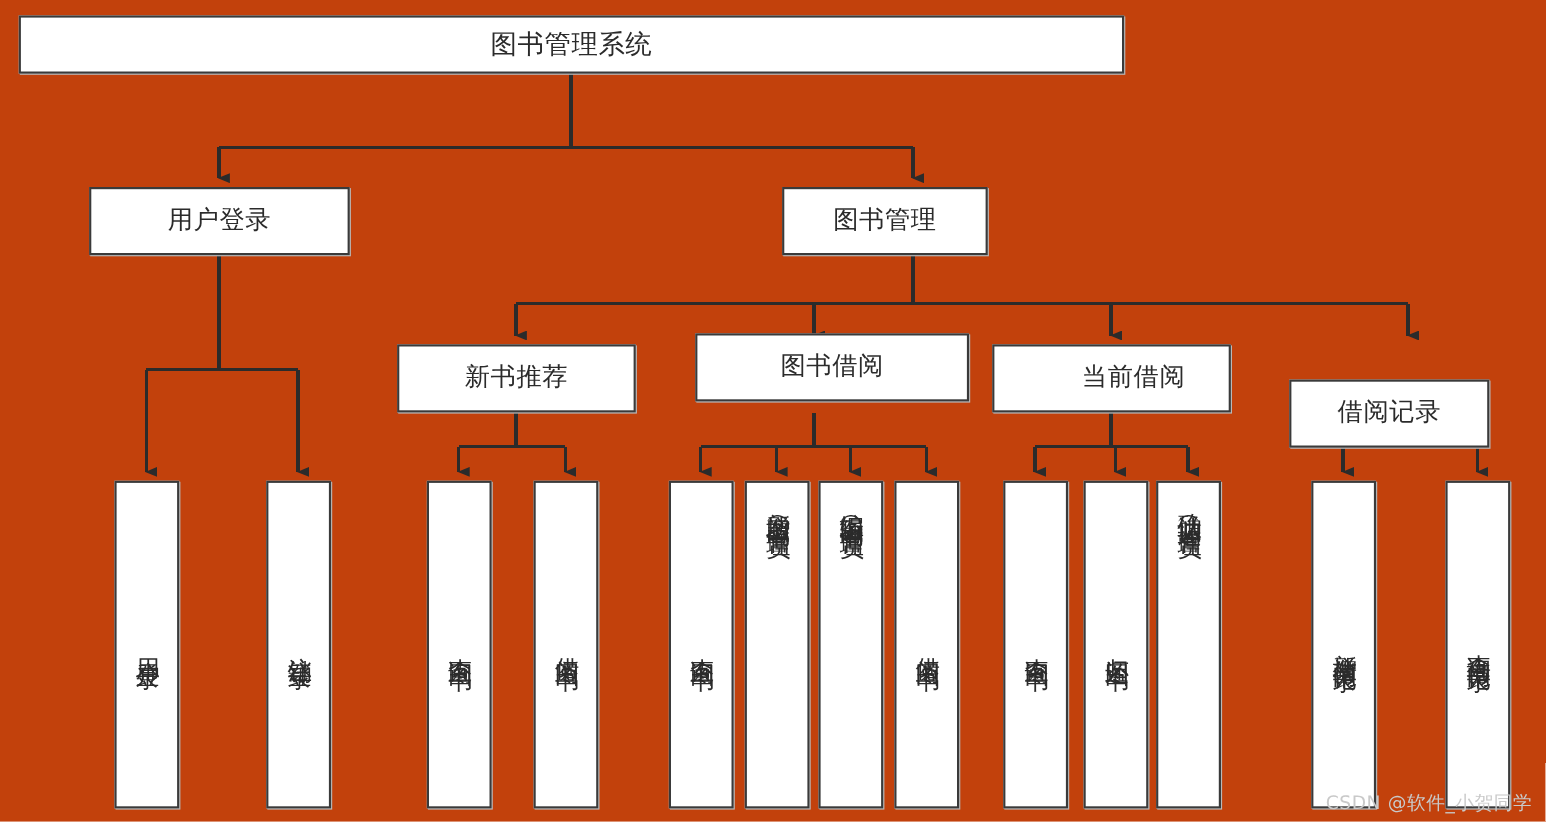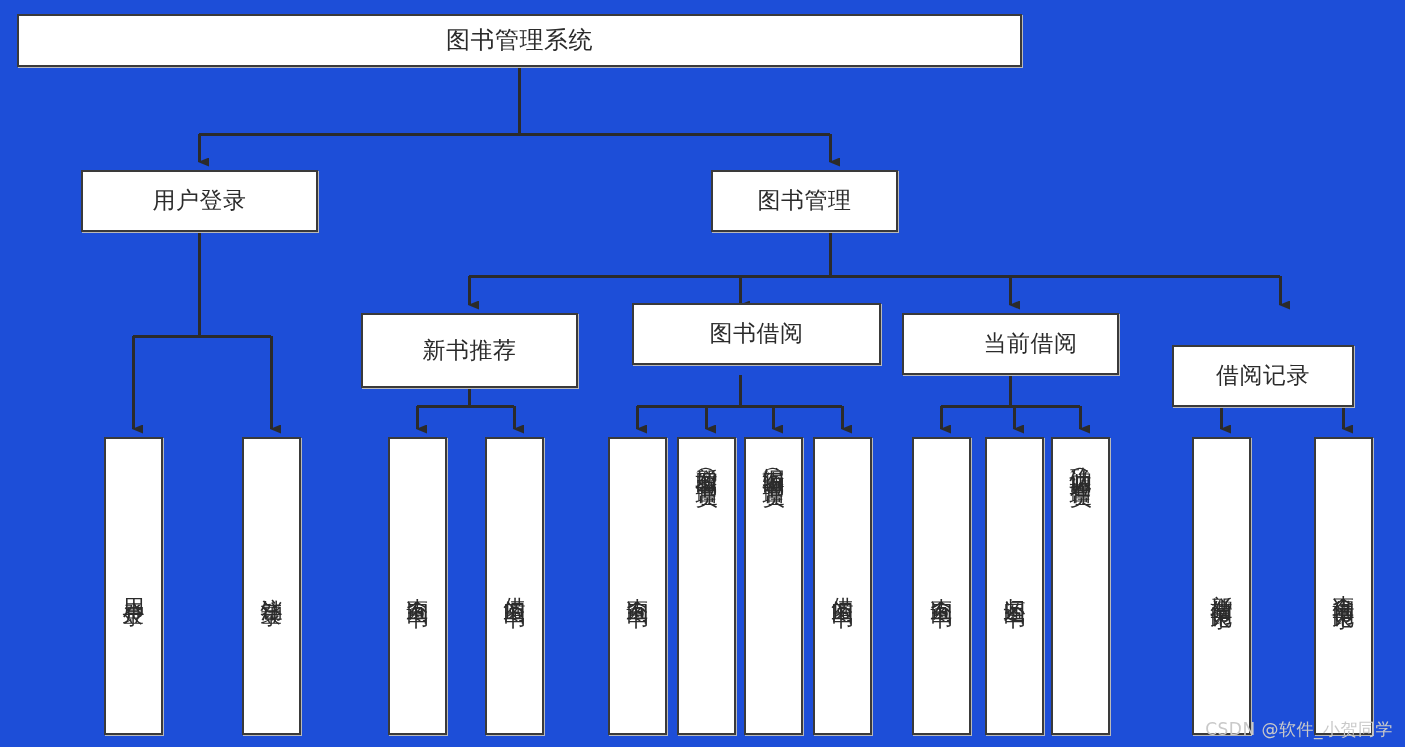--- a/index.html
+++ b/index.html
@@ -8,21 +8,21 @@
     padding: 0;
     background: #ffffff;
   }
   body {
     font-family: "DejaVu Sans", "Liberation Sans", sans-serif;
   }
   #canvas {
     position: relative;
     width: 1405px;
     height: 747px;
-    background: #1d4ed8;
+    background: #c2410c;
     overflow: hidden;
   }
   #edges {
     position: absolute;
     left: 0;
     top: 0;
     width: 1405px;
     height: 747px;
     pointer-events: none;
   }
@@ -138,21 +138,21 @@
     <span class="label">图书管理系统</span>
   </div>
 
   <div class="node horiz" style="left:81px; top:170px; width:237px; height:62px;">
     <span class="label">用户登录</span>
   </div>
   <div class="node horiz" style="left:711px; top:170px; width:187px; height:62px;">
     <span class="label">图书管理</span>
   </div>
 
-  <div class="node horiz" style="left:361px; top:313px; width:217px; height:75px;">
+  <div class="node horiz" style="left:361px; top:313px; width:217px; height:62px;">
     <span class="label">新书推荐</span>
   </div>
   <div class="node horiz" style="left:632px; top:303px; width:249px; height:62px;">
     <span class="label">图书借阅</span>
   </div>
   <div class="node horiz" style="left:902px; top:313px; width:217px; height:62px;padding-left:40px;">
     <span class="label">当前借阅</span>
   </div>
   <div class="node horiz" style="left:1172px; top:313px; width:182px; height:62px;margin-top:32px;">
     <span class="label">借阅记录</span>

